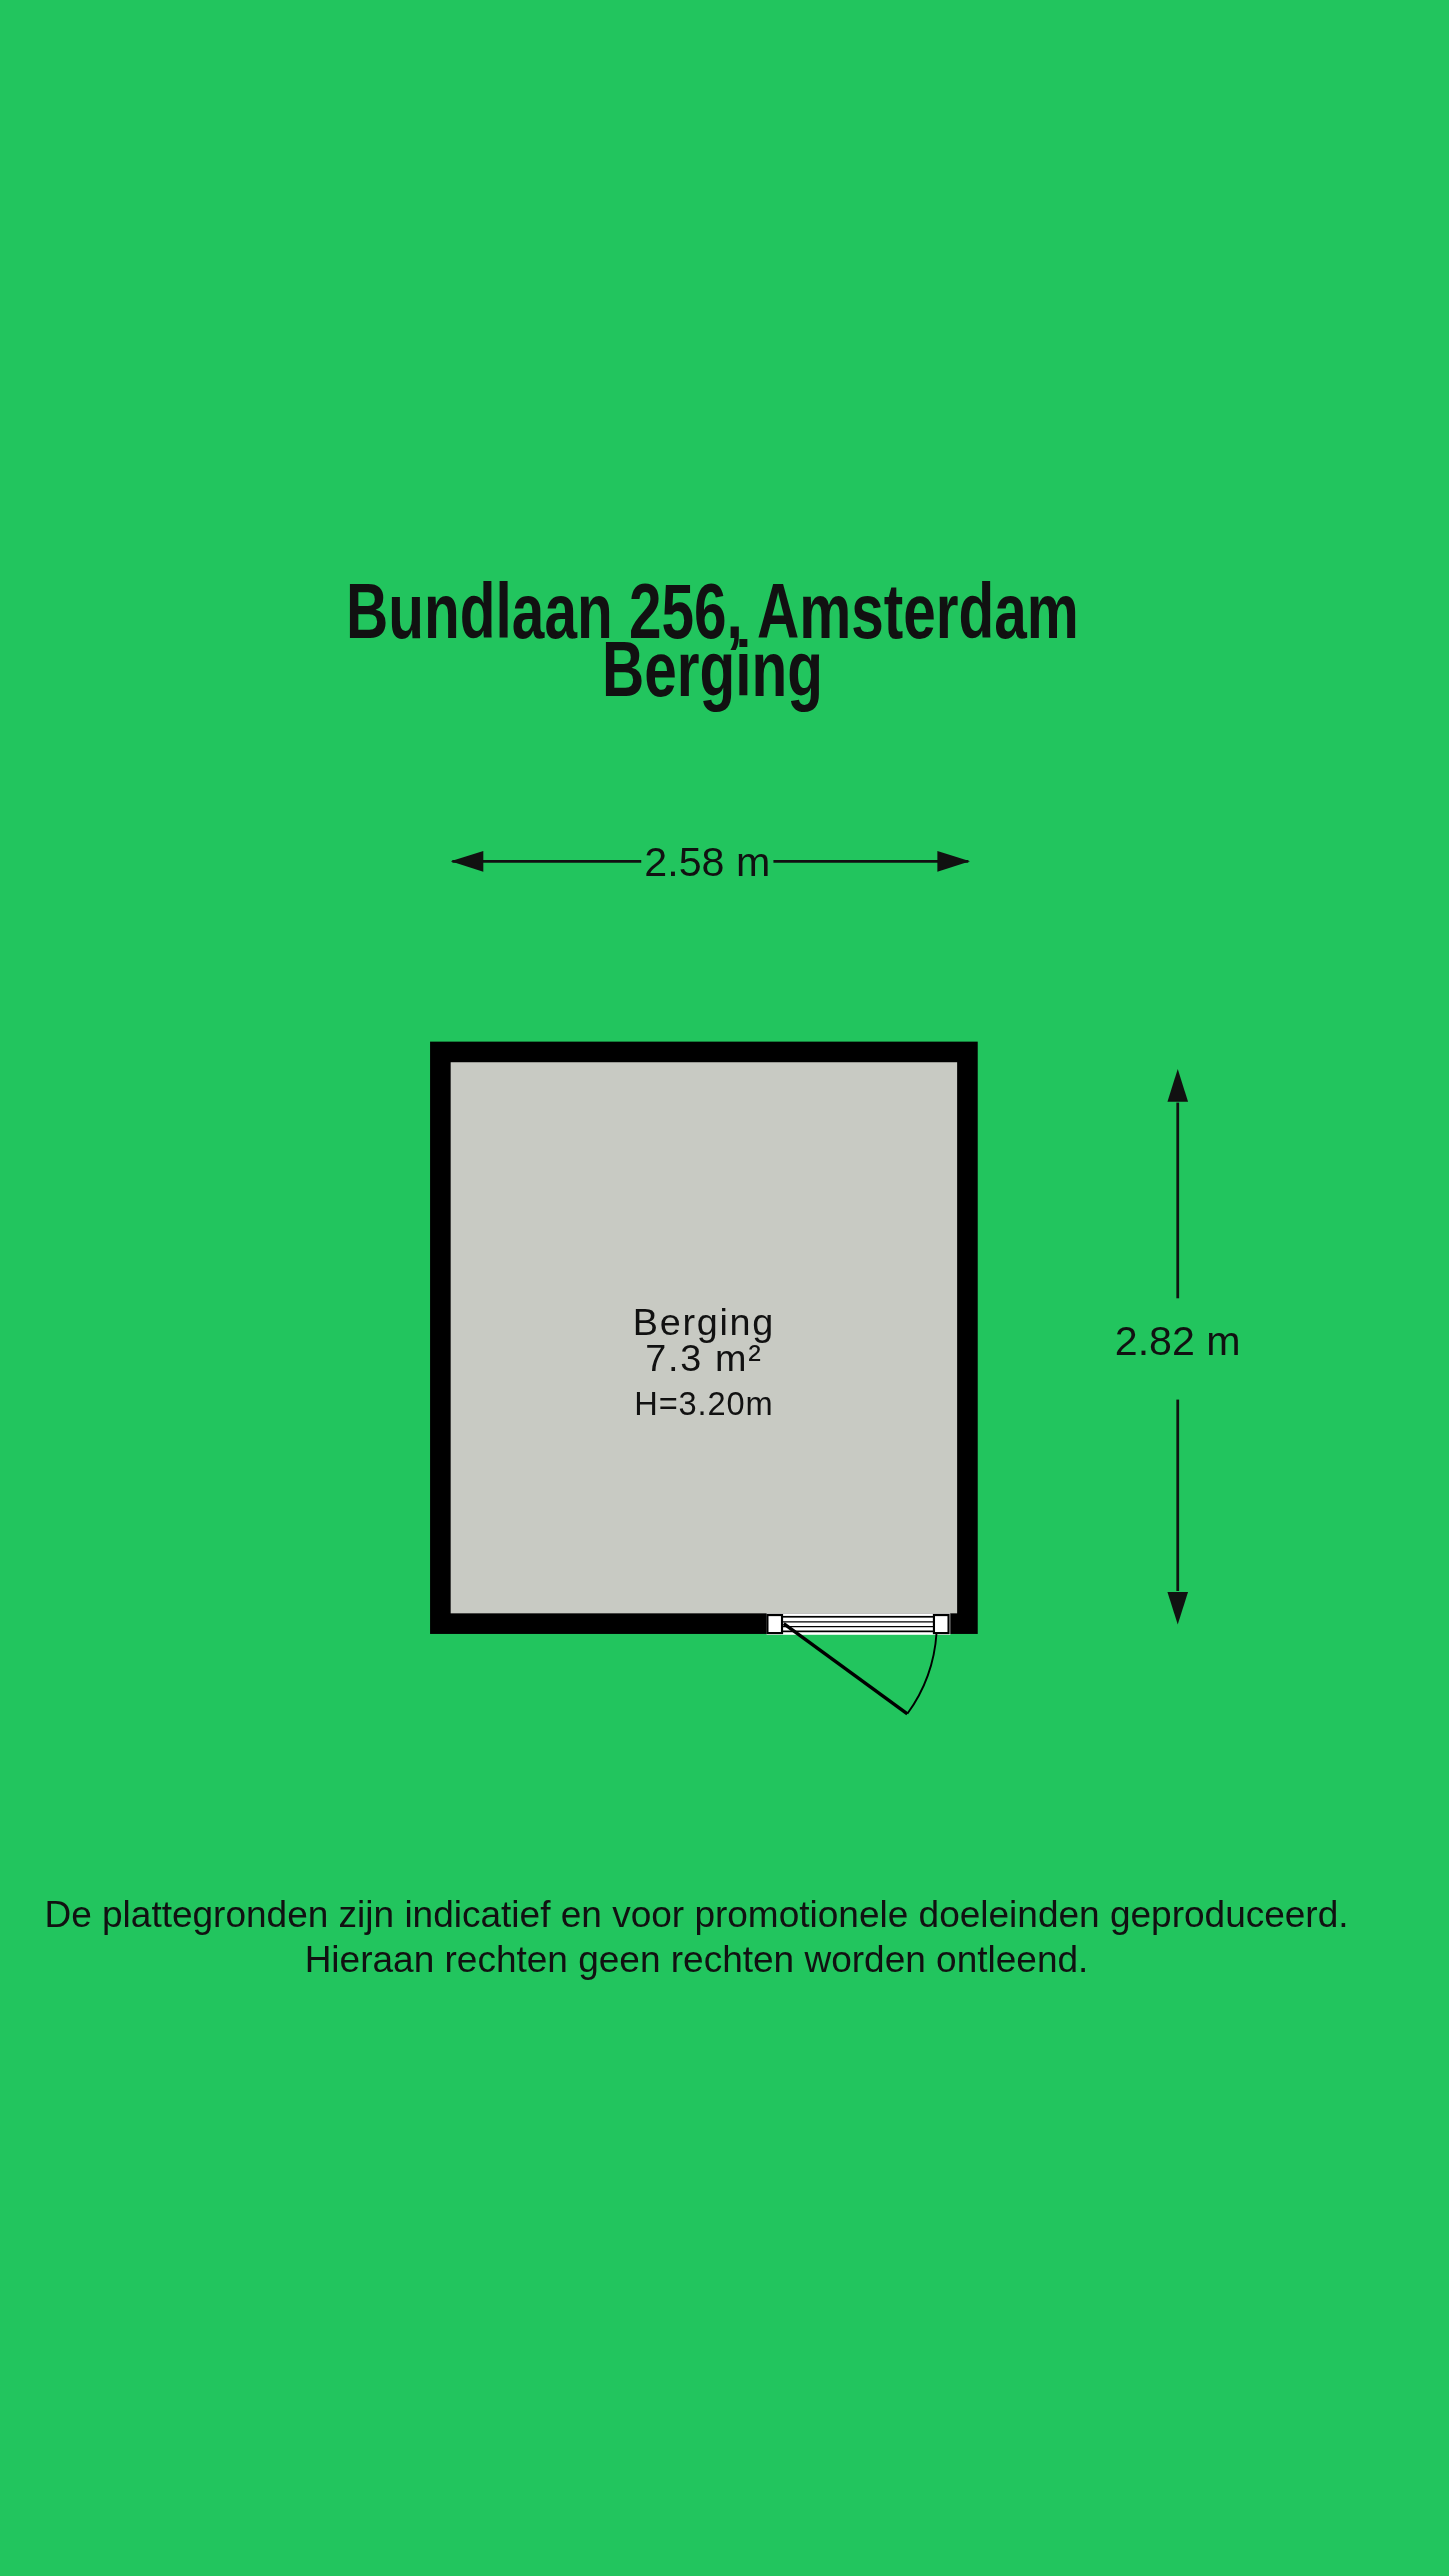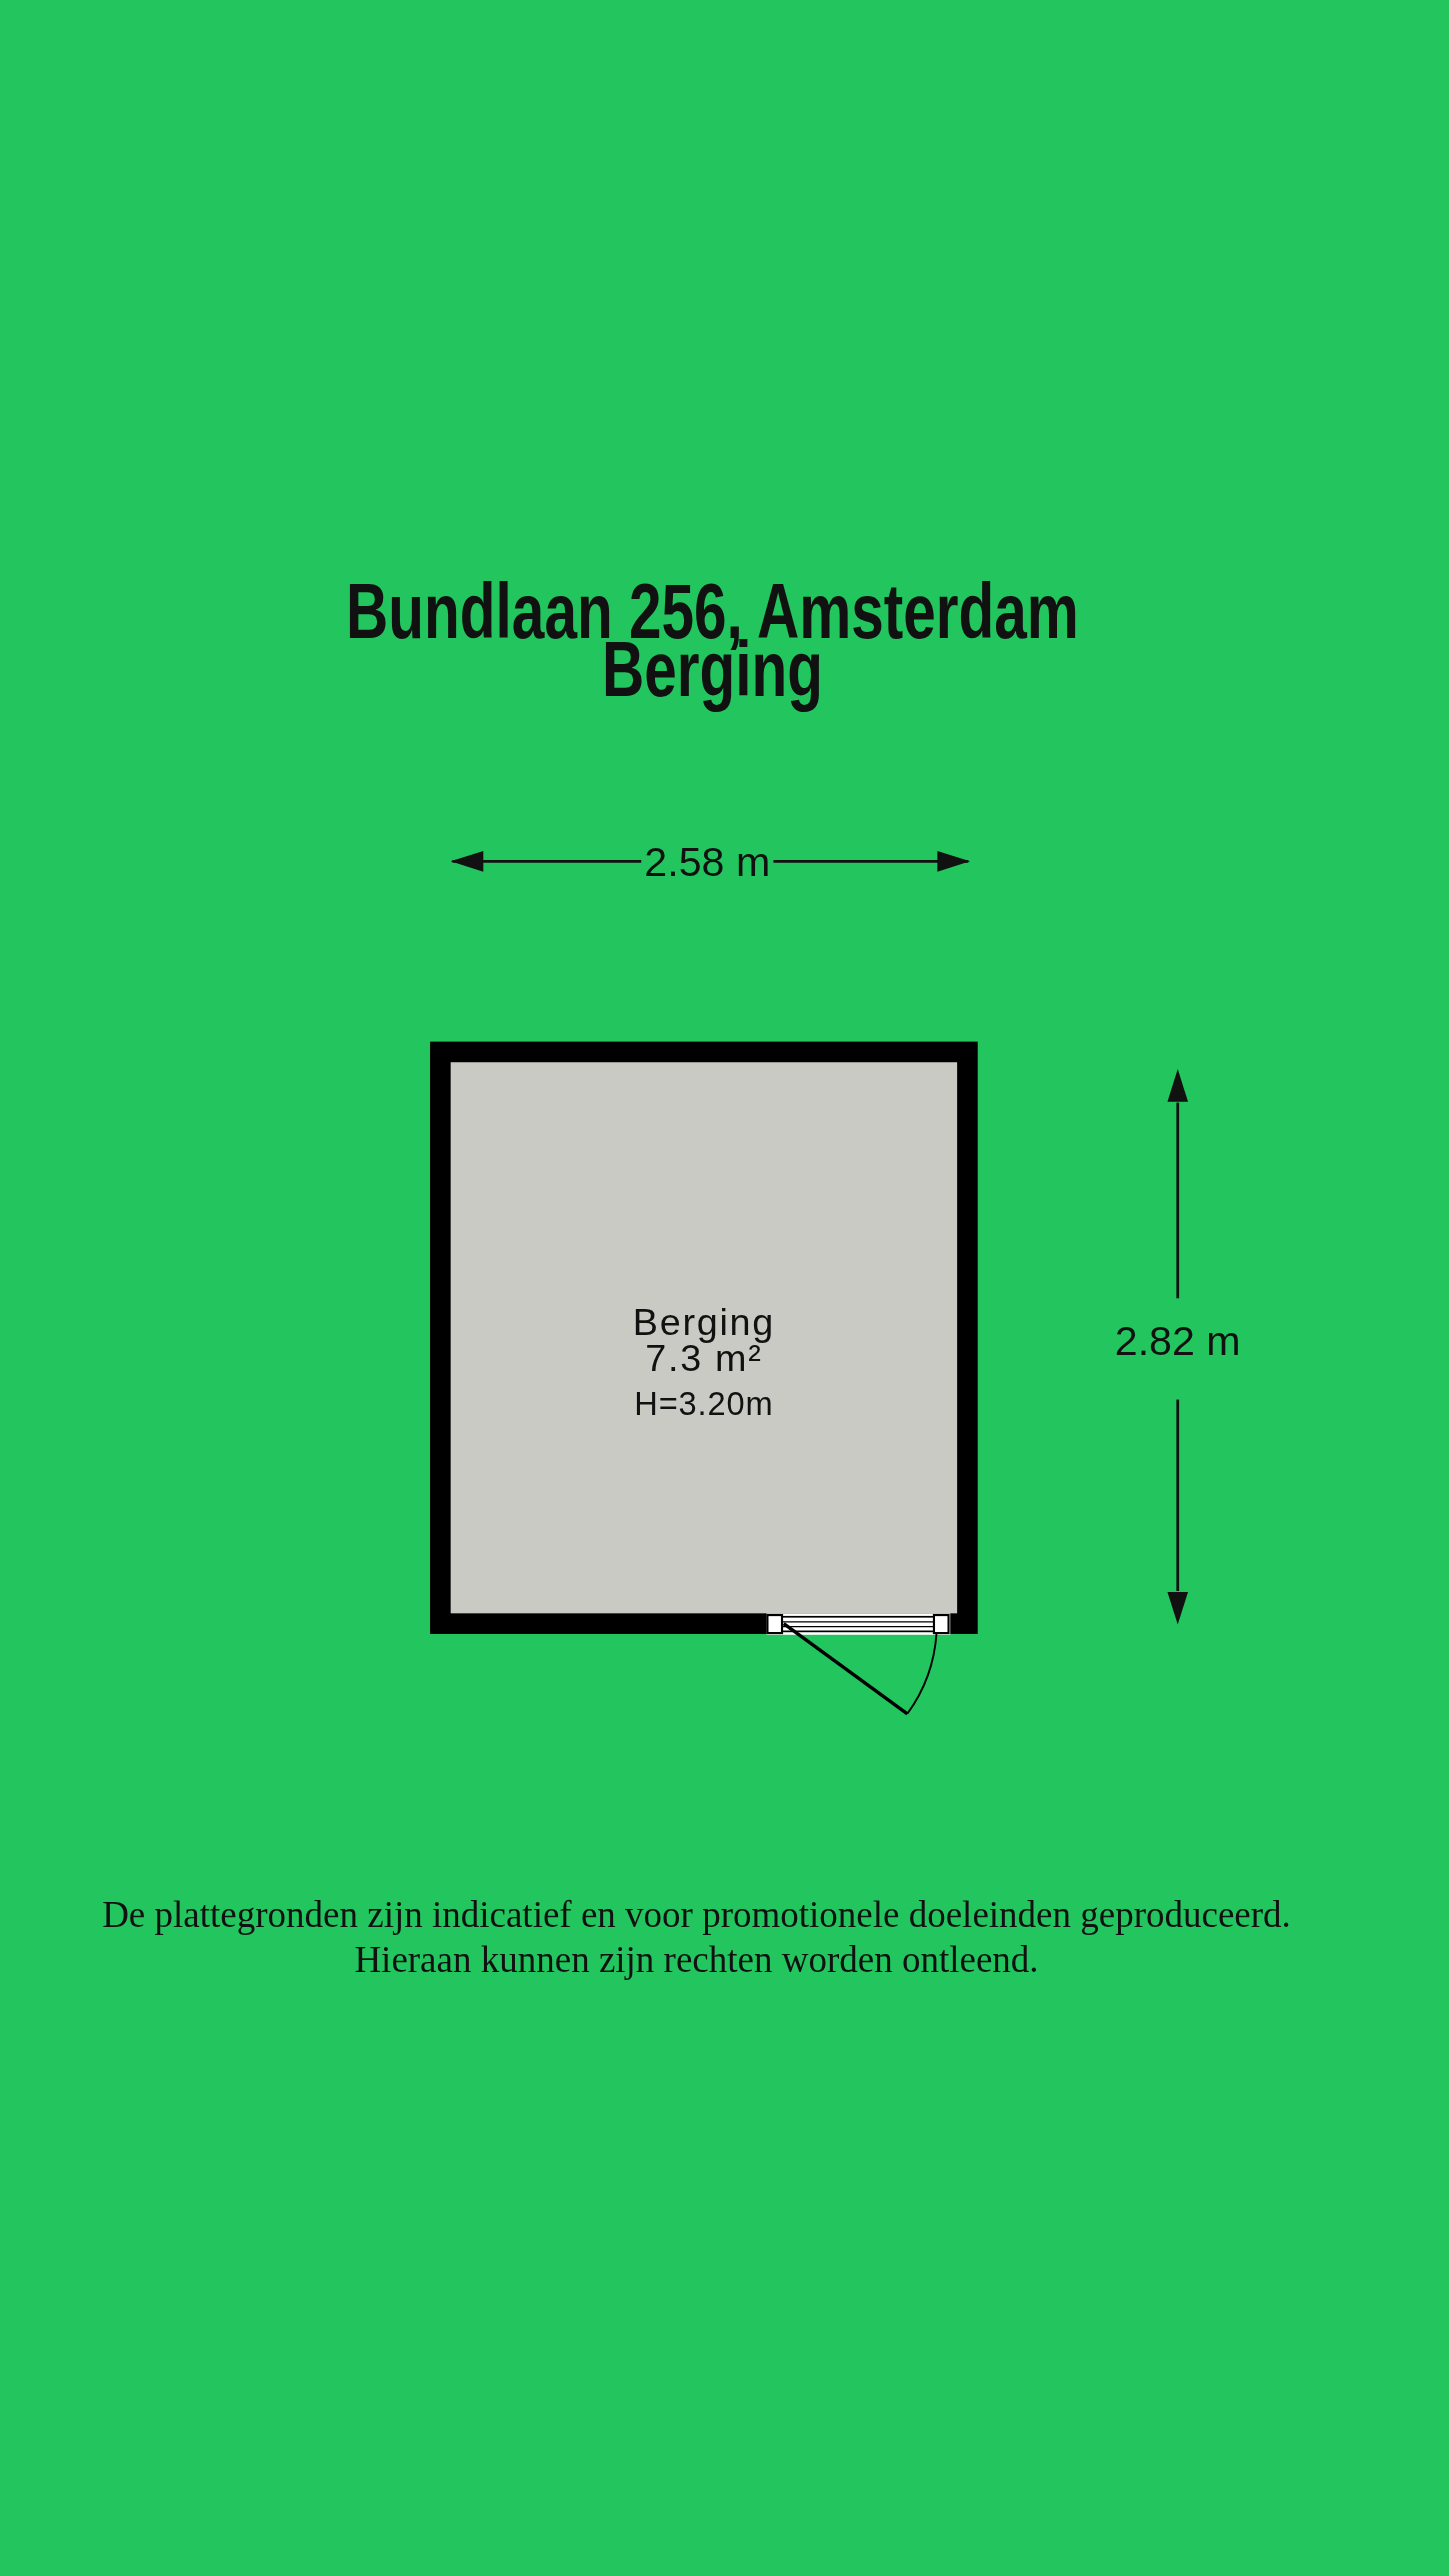--- a/index.html
+++ b/index.html
@@ -52,21 +52,20 @@
   .footer {
     position: absolute;
     top: 1892px;
     left: 0;
     width: 1393px;
     text-align: center;
     font-size: 37px;
     line-height: 45px;
     color: #111111;
     white-space: nowrap;
-    font-family: Liberation Serif, serif;
   }
 </style>
 </head>
 <body>
 
 <div class="canvas">
 
   <div class="title-block">
     <div class="title-line l1">Bundlaan 256, Amsterdam</div>
     <div class="title-line l2">Berging</div>
@@ -108,17 +107,17 @@
       <line x1="1372" y1="1284" x2="1372" y2="1512" stroke="#111111" stroke-width="3.2"></line>
       <line x1="1372" y1="1630" x2="1372" y2="1853" stroke="#111111" stroke-width="3.2"></line>
       <polygon points="1372,1245 1360,1283 1384,1283" fill="#111111"></polygon>
       <polygon points="1372,1892 1360,1854 1384,1854" fill="#111111"></polygon>
       <text class="dim-label" x="1372" y="1578" text-anchor="middle">2.82 m</text>
     </g>
   </svg>
 
   <div class="footer">
     <div>De plattegronden zijn indicatief en voor promotionele doeleinden geproduceerd.</div>
-    <div>Hieraan kunnen zijn rechten worden ontleend.</div>
+    <div>Hieraan rechten geen rechten worden ontleend.</div>
   </div>
 
 </div>
 
 
 </body></html>

